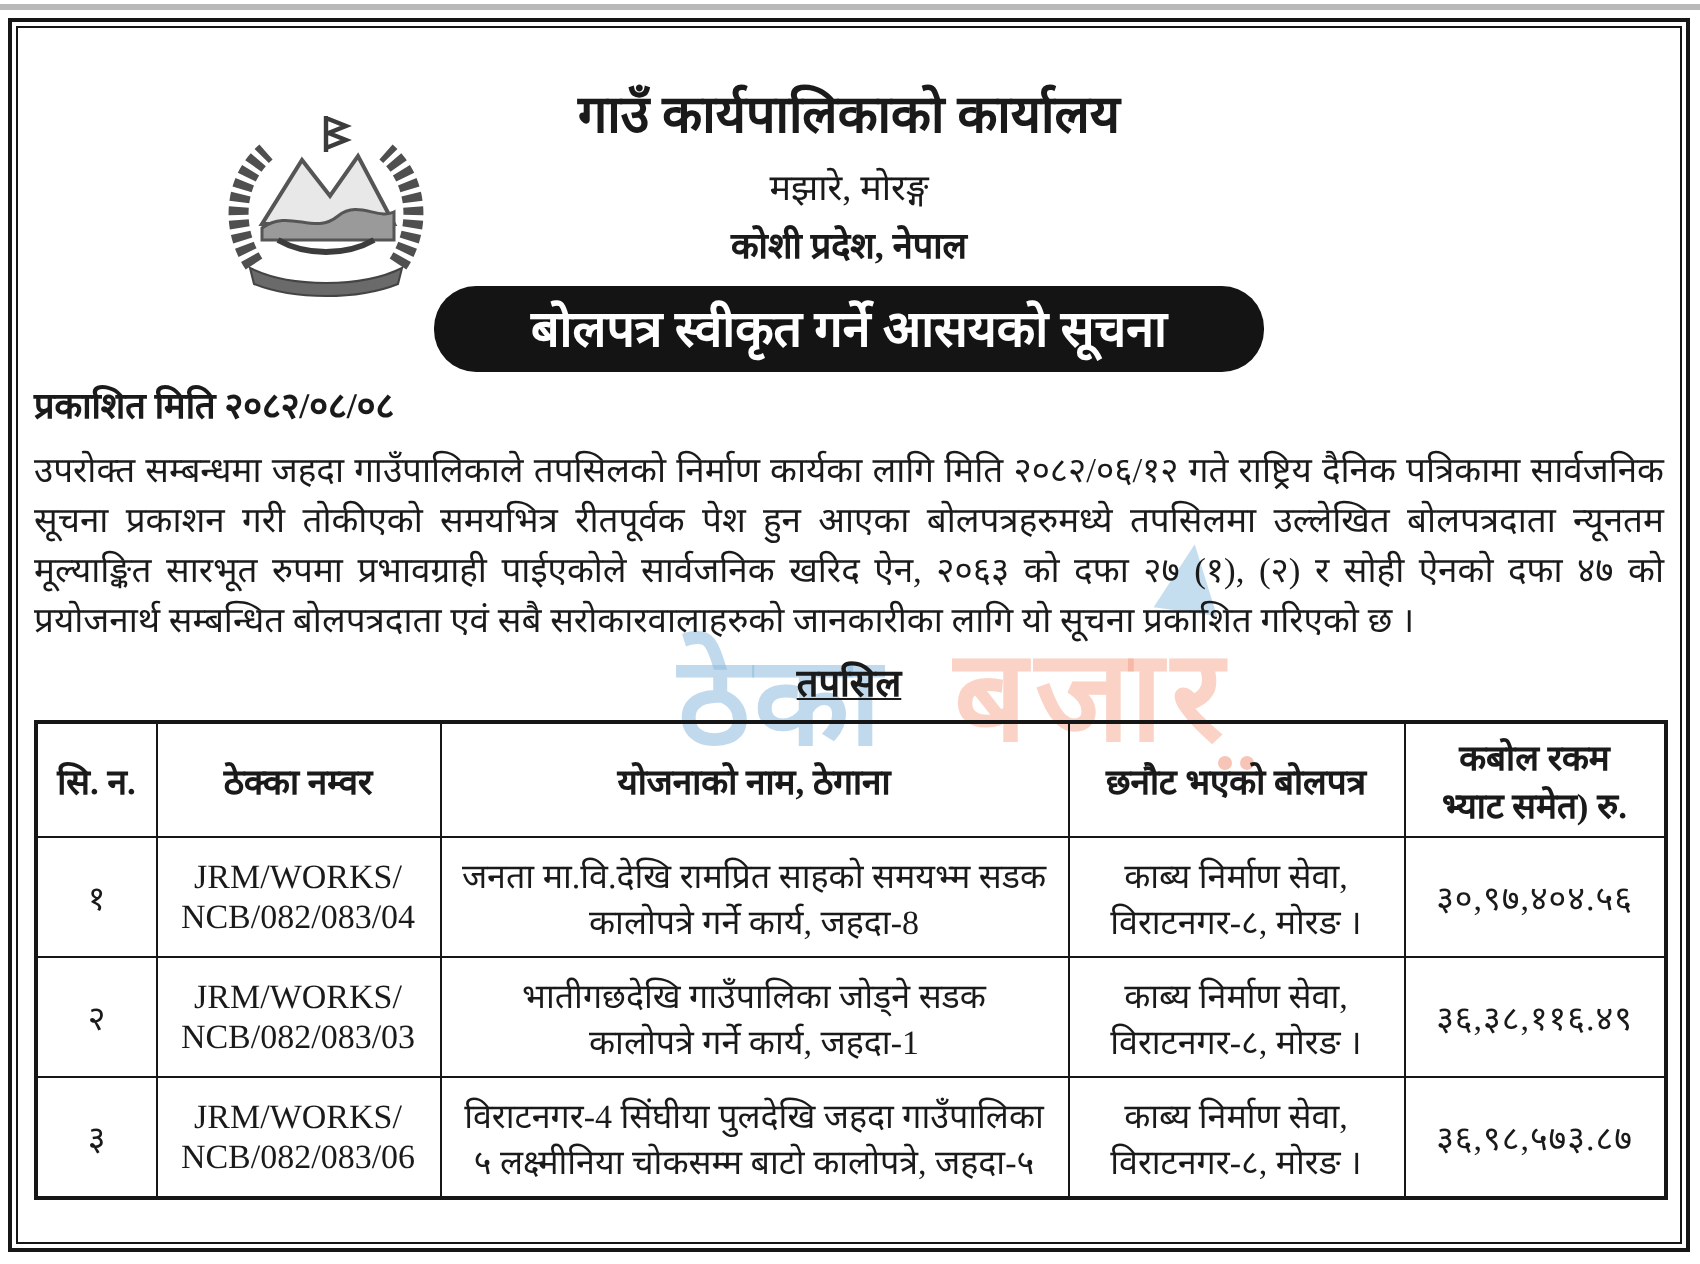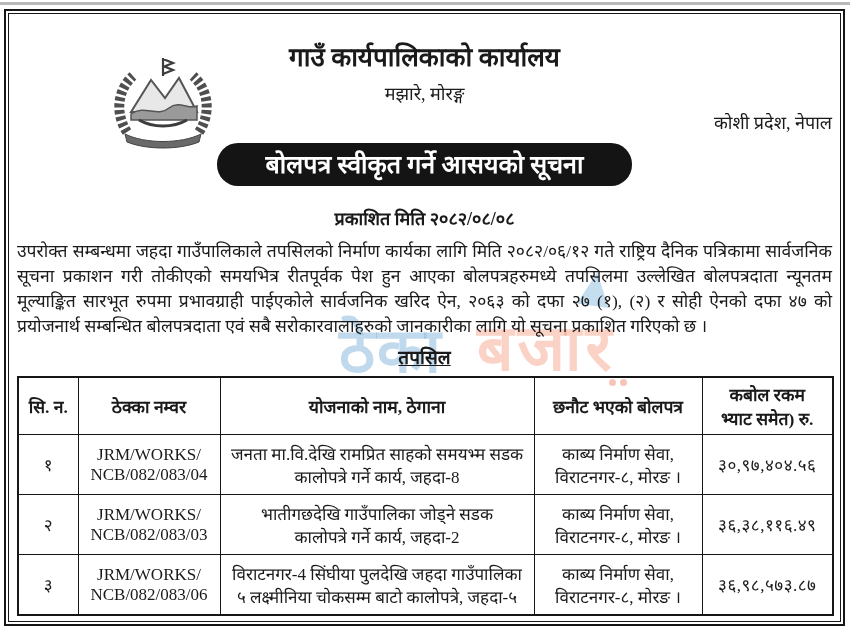--- a/index.html
+++ b/index.html
@@ -23,25 +23,25 @@
   .wm-dots { position:absolute; z-index:1; left:600px; top:358px; width:26px; height:8px; }
   .wm-dots i { display:inline-block; width:7px; height:7px; border-radius:50%;
     background:rgba(240,150,125,0.55); margin-right:4px; }
 
   
   .hdr { text-align:center; position:relative; }
   .emblem { position:absolute; left:92px; top:16px; width:108px; height:96px; }
   .t1 { font-size:31px; font-weight:bold; margin-top:8px; }
   .t2 { font-size:26px; font-weight:bold; margin-top:20px; }
   .t3 { font-size:18px; font-weight:normal; margin-top:7px; }
-  .t4 { font-size:18px; font-weight:normal; margin-top:5px;text-align:right; }
+  .t4 { font-size:18px; font-weight:bold; margin-top:5px; }
   .banner-wrap { text-align:center; margin-top:9px; }
   .banner { display:inline-block; background:#141414; color:#ffffff;
     font-size:25px; font-weight:bold; padding:3px 30px 6px 30px; min-width:415px;border-radius:21px; }
-  .pub { text-align:center; font-size:18px; font-weight:bold; margin-top:20px; }
+  .pub { font-size:18px; font-weight:bold; margin-top:4px; }
 
   
   .body-par { margin-top:9px; font-size:17.5px; line-height:1.42; text-align:justify; }
   .tapasil { text-align:center; font-size:19px; font-weight:bold;
     text-decoration:underline; margin:6px 0 6px 0; }
 
   
   table { width:100%; border-collapse:collapse; border:2.5px solid #161616; table-layout:fixed; }
   th, td { border:1.5px solid #161616; text-align:center; vertical-align:middle;
     font-size:17px; padding:4px 3px; }
@@ -138,21 +138,21 @@
             <td class="amt">३०,९७,४०४.५६</td>
           </tr>
           <tr>
             <td>२</td>
             <td>
               <span class="line">JRM/WORKS/</span>
               <span class="line">NCB/082/083/03</span>
             </td>
             <td>
               <span class="line">भातीगछदेखि गाउँपालिका जोड्ने सडक</span>
-              <span class="line">कालोपत्रे गर्ने कार्य, जहदा-2</span>
+              <span class="line">कालोपत्रे गर्ने कार्य, जहदा-1</span>
             </td>
             <td>
               <span class="line">काब्य निर्माण सेवा,</span>
               <span class="line">विराटनगर-८, मोरङ ।</span>
             </td>
             <td class="amt">३६,३८,११६.४९</td>
           </tr>
           <tr>
             <td>३</td>
             <td>

